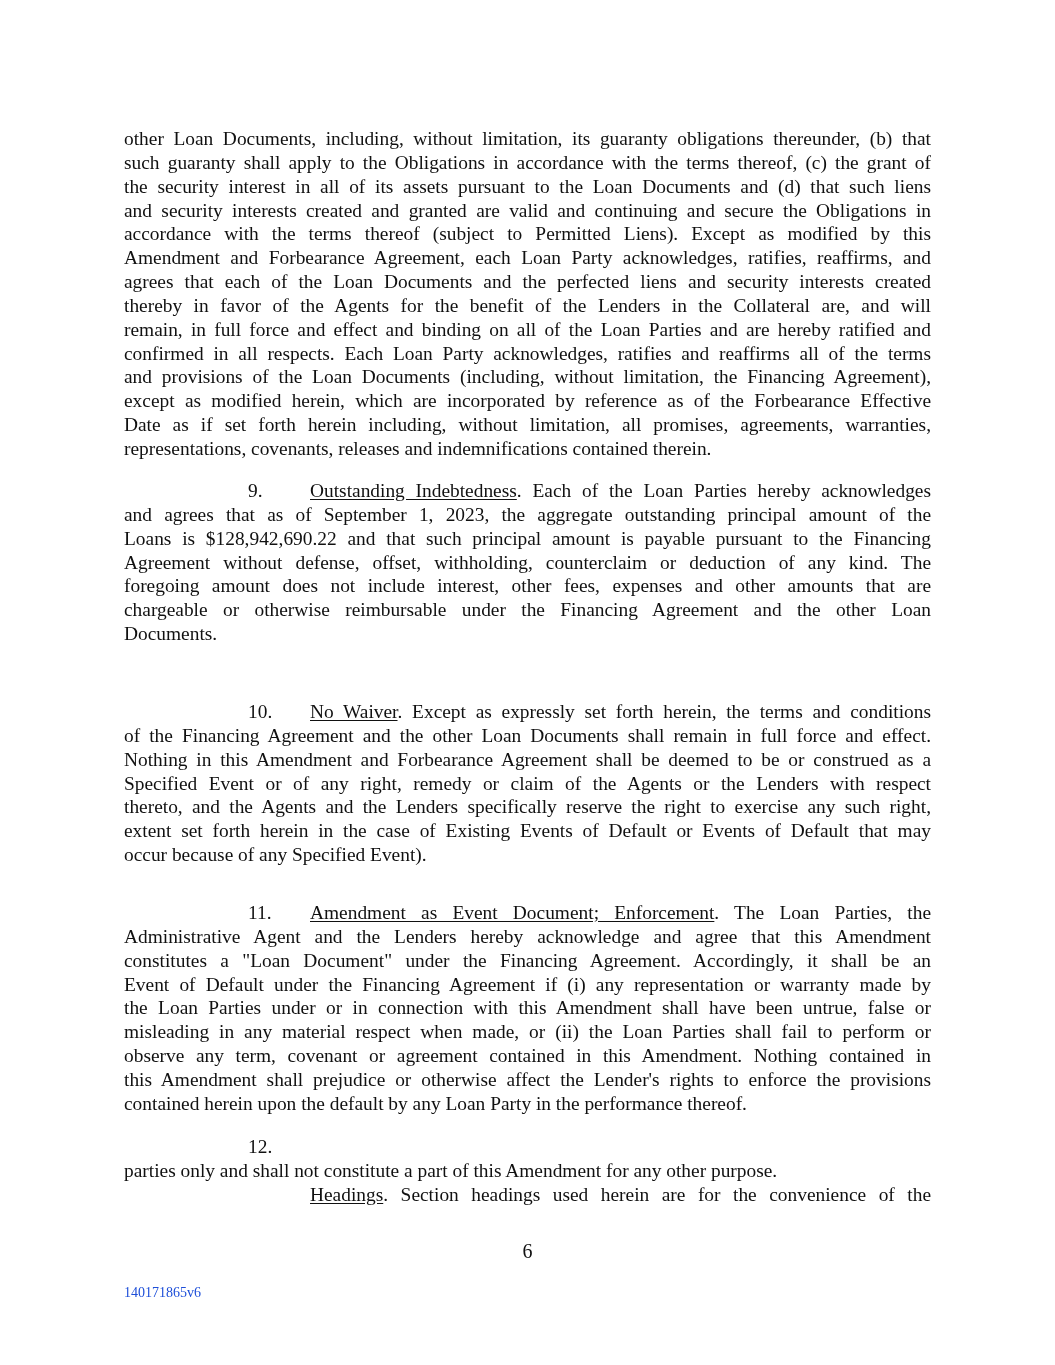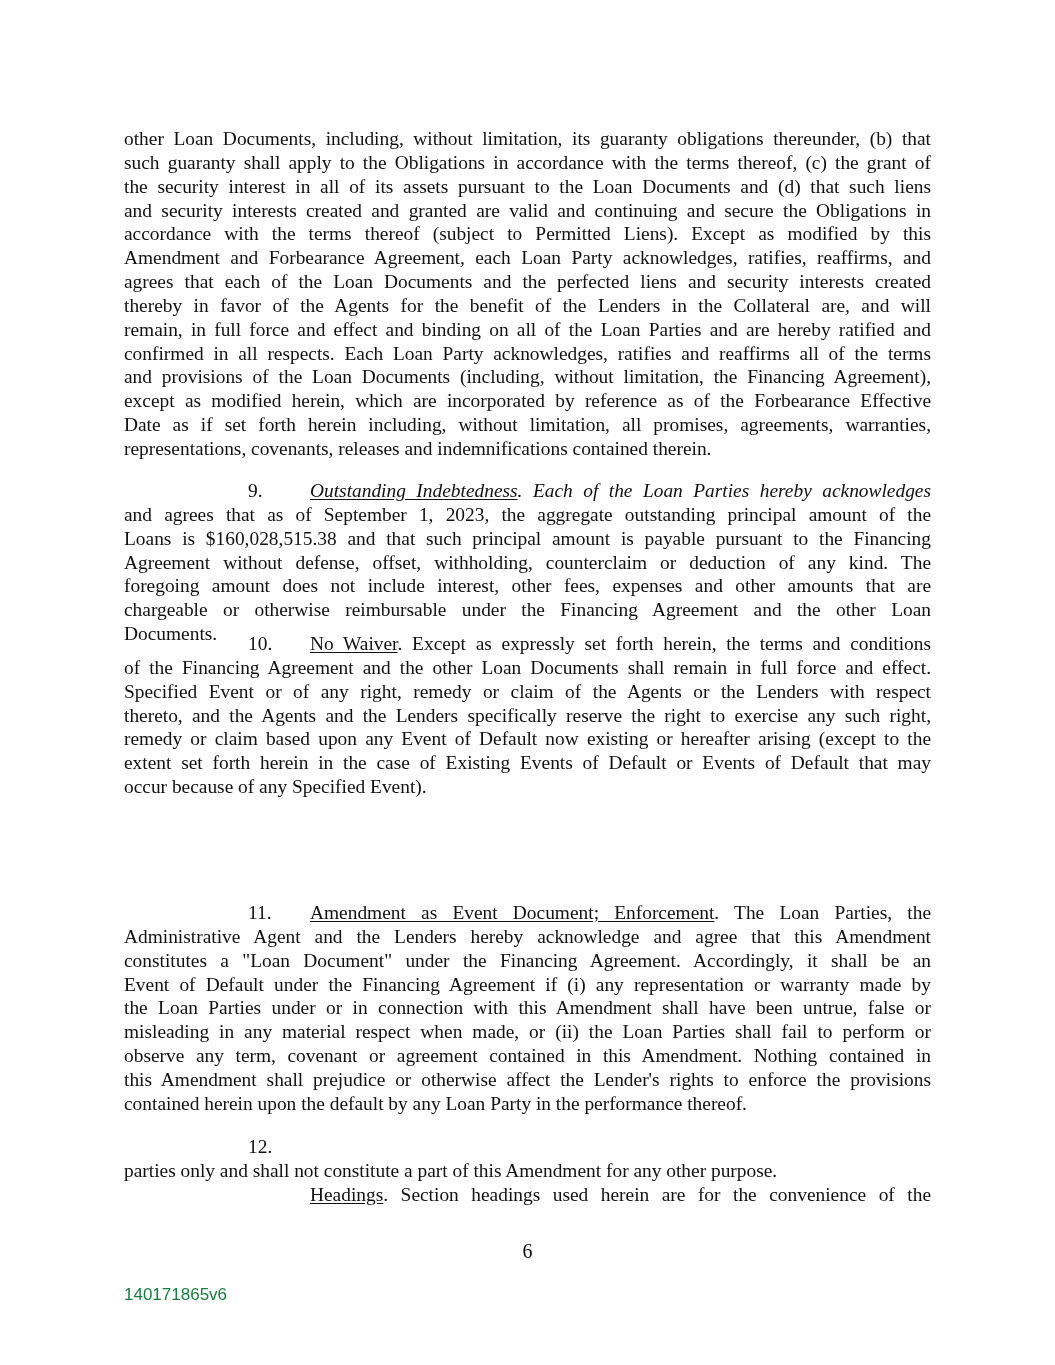--- a/index.html
+++ b/index.html
@@ -3,21 +3,21 @@
 <meta charset="utf-8">
 <style>
   html, body { margin: 0; padding: 0; background: #ffffff; }
   body { width: 1055px; height: 1365px; position: relative; overflow: hidden; }
   .page { position: absolute; left: 0; top: 0; width: 1027px; height: 1365px; background: #fff; }
   .text { position: absolute; left: 124px; width: 807px; font-family: "Liberation Serif", "DejaVu Serif", serif; font-size: 19.4px; color: #111; }
   .line { display: block; height: 23.85px; line-height: 23.85px; white-space: nowrap; text-align: justify; text-align-last: justify; }
   .line.last { text-align-last: left; }
   .u { text-decoration: underline; text-underline-offset: 2px; }
   .page-number { position: absolute; left: 0; width: 1055px; top: 1240px; text-align: center; font-family: "Liberation Serif", "DejaVu Serif", serif; font-size: 20px; color: #111; }
-  .doc-id { position: absolute; left: 124px; top: 1285px; font-family: Liberation Sans, sans-serif; font-size: 17px; color: #15803d; }
+  .doc-id { position: absolute; left: 124px; top: 1285px; font-family: Liberation Serif, serif; font-size: 14px; color: #1d4ed8; }
 </style>
 </head>
 <body>
 
 <div class="page">
 
   <div class="text" id="continuation" style="top:127px;">
       <span class="line">other Loan Documents, including, without limitation, its guaranty obligations thereunder, (b) that</span>
       <span class="line">such guaranty shall apply to the Obligations in accordance with the terms thereof, (c) the grant of</span>
       <span class="line">the security interest in all of its assets pursuant to the Loan Documents and (d) that such liens</span>
@@ -30,38 +30,38 @@
       <span class="line">confirmed in all respects.  Each Loan Party acknowledges, ratifies and reaffirms all of the terms</span>
       <span class="line">and provisions of the Loan Documents (including, without limitation, the Financing Agreement),</span>
       <span class="line">except as modified herein, which are incorporated by reference as of the Forbearance Effective</span>
       <span class="line">Date as if set forth herein including, without limitation, all promises, agreements, warranties,</span>
       <span class="line last">representations, covenants, releases and indemnifications contained therein.</span>
     </div>
 
   <div class="text" id="sec0" style="top:479px;">
       <span class="line" style="text-align: left; text-align-last: left; display: flex;">
         <span style="display: inline-block; width: 62px; margin-left: 124px; flex: 0 0 auto;">9.</span>
-        <span style="flex: 1 1 0%; text-align: justify; text-align-last: justify; display: block; font-style: italic;"><span class="u">Outstanding Indebtedness</span><span>.  Each of the Loan Parties hereby acknowledges</span></span>
+        <span style="flex: 1 1 0%; text-align: justify; text-align-last: justify; display: block;"><span class="u">Outstanding Indebtedness</span><span>.  Each of the Loan Parties hereby acknowledges</span></span>
       </span>
       <span class="line">and agrees that as of September 1, 2023, the aggregate outstanding principal amount of the</span>
-      <span class="line">Loans is $160,028,515.38 and that such principal amount is payable pursuant to the Financing</span>
+      <span class="line">Loans is $128,942,690.22 and that such principal amount is payable pursuant to the Financing</span>
       <span class="line">Agreement without defense, offset, withholding, counterclaim or deduction of any kind.  The</span>
       <span class="line">foregoing amount does not include interest, other fees, expenses and other amounts that are</span>
       <span class="line">chargeable or otherwise reimbursable under the Financing Agreement and the other Loan</span>
       <span class="line last">Documents.</span>
     </div>
-  <div class="text" id="sec1" style="top:632px;">
+  <div class="text" id="sec1" style="top:700px;">
       <span class="line" style="text-align: left; text-align-last: left; display: flex;">
         <span style="display: inline-block; width: 62px; margin-left: 124px; flex: 0 0 auto;">10.</span>
         <span style="flex: 1 1 0%; text-align: justify; text-align-last: justify; display: block;"><span class="u">No Waiver</span><span>.  Except as expressly set forth herein, the terms and conditions</span></span>
       </span>
       <span class="line">of the Financing Agreement and the other Loan Documents shall remain in full force and effect.</span>
+      <span class="line">Nothing in this Amendment and Forbearance Agreement shall be deemed to be or construed as a</span>
       <span class="line">Specified Event or of any right, remedy or claim of the Agents or the Lenders with respect</span>
       <span class="line">thereto, and the Agents and the Lenders specifically reserve the right to exercise any such right,</span>
-      <span class="line">remedy or claim based upon any Event of Default now existing or hereafter arising (except to the</span>
       <span class="line">extent set forth herein in the case of Existing Events of Default or Events of Default that may</span>
       <span class="line last">occur because of any Specified Event).</span>
     </div>
   <div class="text" id="sec2" style="top:901px;">
       <span class="line" style="text-align: left; text-align-last: left; display: flex;">
         <span style="display: inline-block; width: 62px; margin-left: 124px; flex: 0 0 auto; text-align: right;">11.</span>
         <span style="flex: 1 1 0%; text-align: justify; text-align-last: justify; display: block;"><span class="u">Amendment as Event Document; Enforcement</span><span>.  The Loan Parties, the</span></span>
       </span>
       <span class="line">Administrative Agent and the Lenders hereby acknowledge and agree that this Amendment</span>
       <span class="line">constitutes a "Loan Document" under the Financing Agreement.  Accordingly, it shall be an</span>

